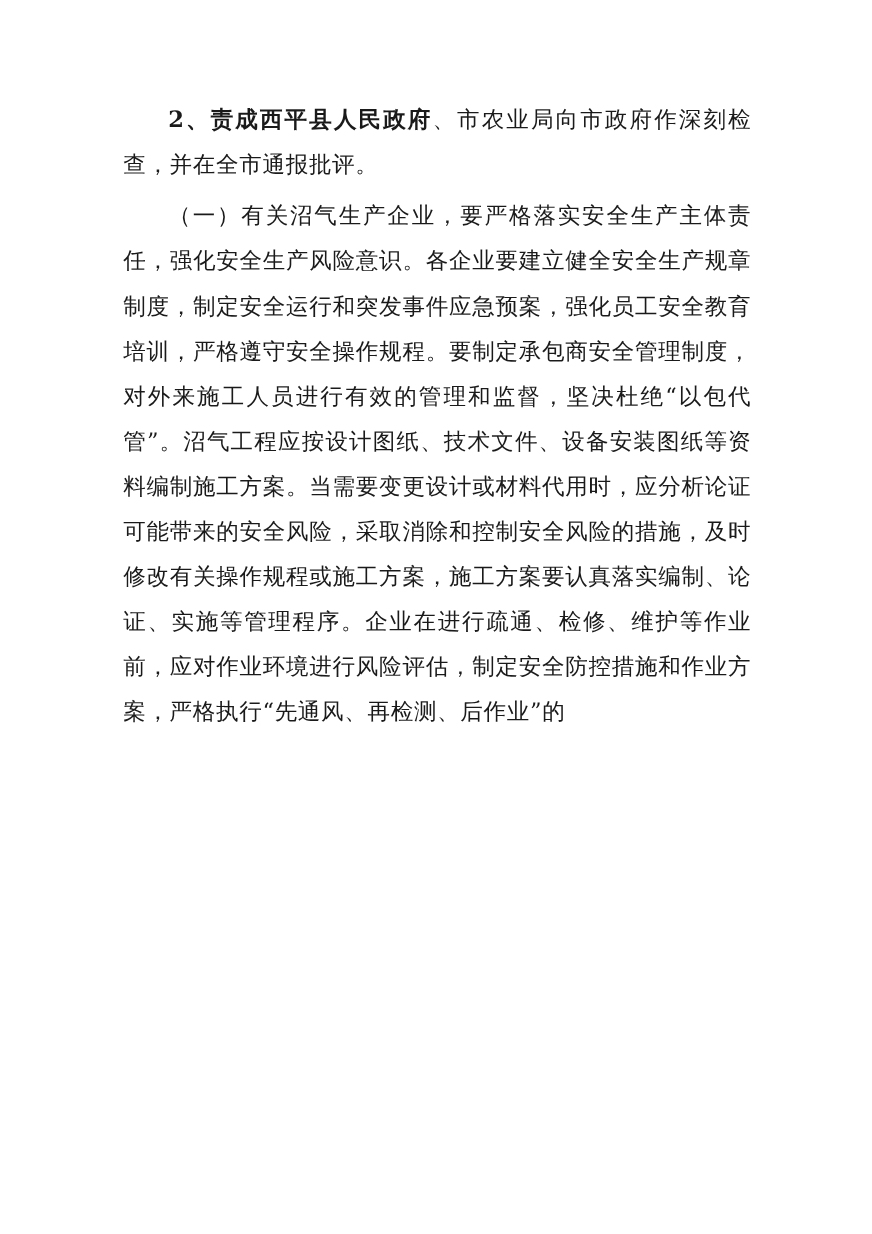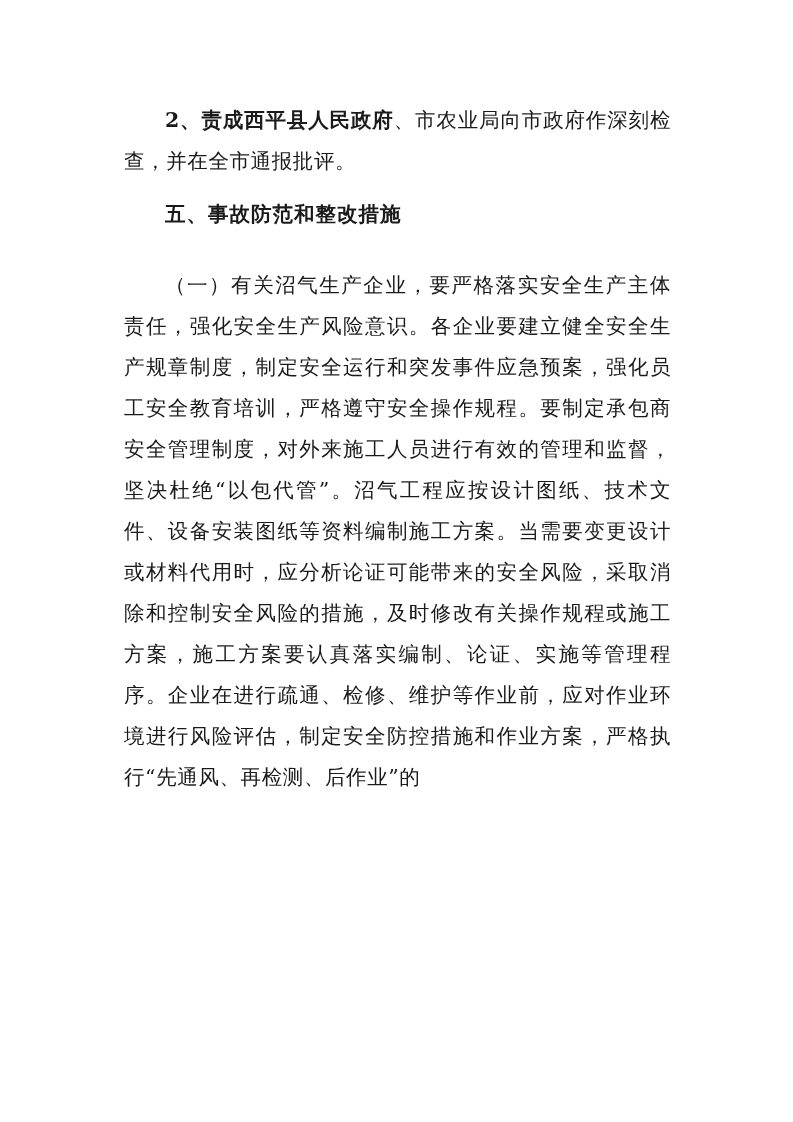--- a/index.html
+++ b/index.html
@@ -22,21 +22,21 @@
     background: #ffffff;
   }
   .doc-body {
     font-size: 20.5px;
     line-height: 41px;
     letter-spacing: 0.6px;
     text-align: justify;
     text-justify: inter-ideograph;
   }
   .para {
-    margin: 12px;
+    margin: 0;
     text-indent: 2em;
   }
   .para.heading {
     font-weight: 700;
     letter-spacing: 1px;
   }
   .para.numbered {
     font-weight: 700;
   }
   .para.mixed .normal {
@@ -50,21 +50,20 @@
   }
 </style>
 </head>
 <body>
 
 <div class="page">
   <div class="doc-body">
 
     <p class="para mixed numbered"><span class="bold">2、责成西平县人民政府</span><span class="normal">、市农业局向市政府作深刻检查，并在全市通报批评。</span></p>
 
-    <p class="para heading">五、事故防范和整改措施</p>
 
 
     <div class="spacer-small"></div>
 
     <p class="para">（一）有关沼气生产企业，要严格落实安全生产主体责任，强化安全生产风险意识。各企业要建立健全安全生产规章制度，制定安全运行和突发事件应急预案，强化员工安全教育培训，严格遵守安全操作规程。要制定承包商安全管理制度，对外来施工人员进行有效的管理和监督，坚决杜绝“以包代管”。沼气工程应按设计图纸、技术文件、设备安装图纸等资料编制施工方案。当需要变更设计或材料代用时，应分析论证可能带来的安全风险，采取消除和控制安全风险的措施，及时修改有关操作规程或施工方案，施工方案要认真落实编制、论证、实施等管理程序。企业在进行疏通、检修、维护等作业前，应对作业环境进行风险评估，制定安全防控措施和作业方案，严格执行“先通风、再检测、后作业”的</p>
 
   </div>
 </div>
 
 </body></html>

